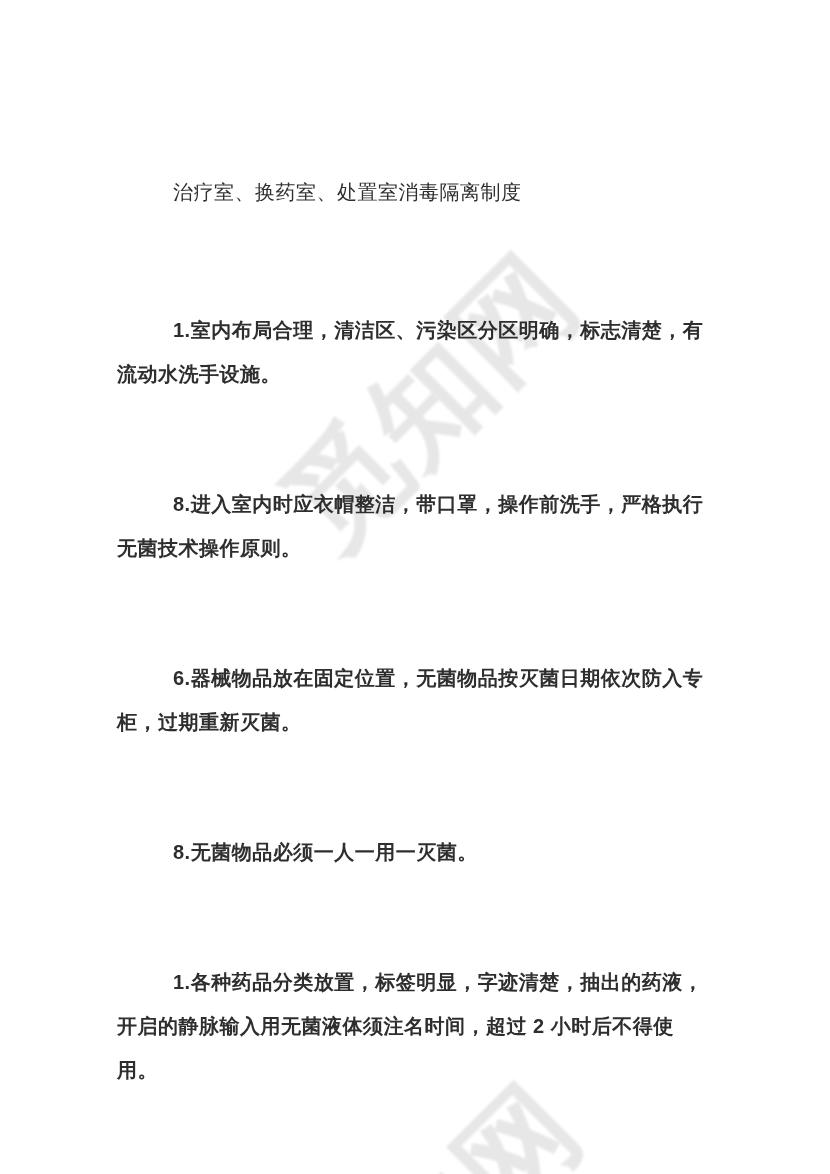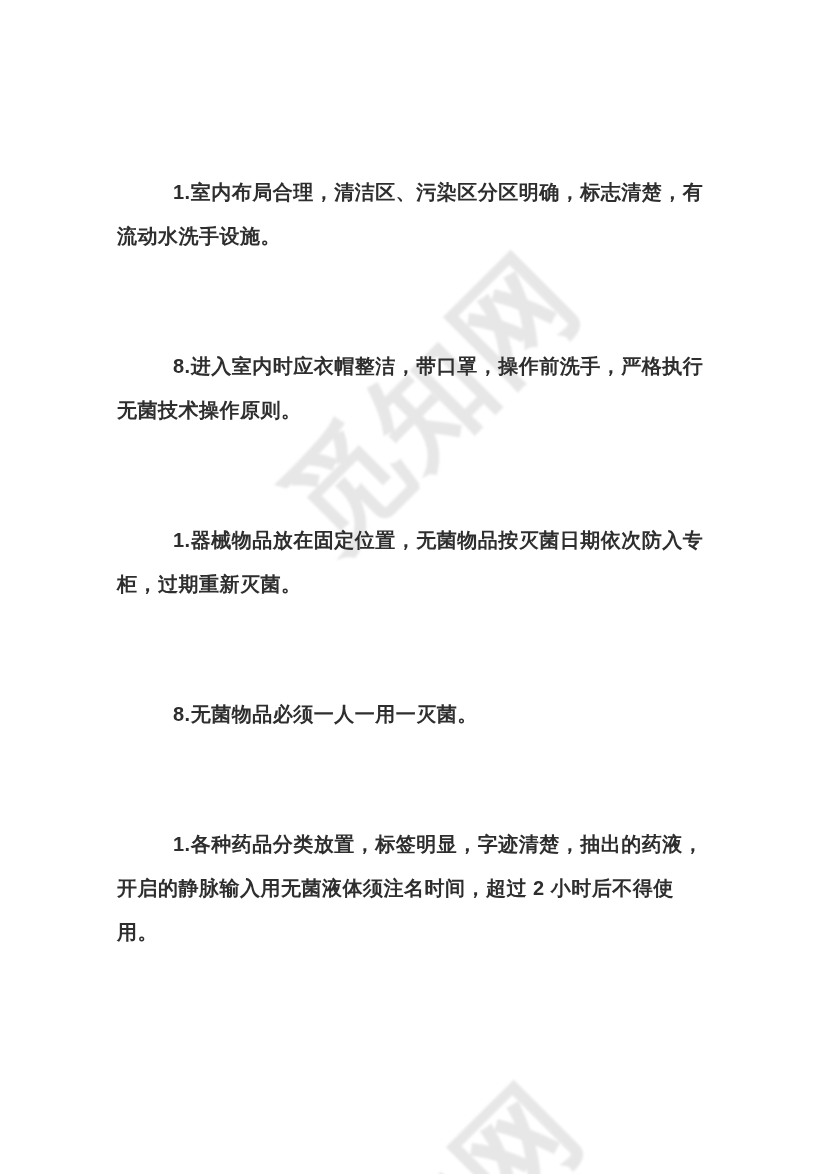--- a/index.html
+++ b/index.html
@@ -68,25 +68,26 @@
 <body>
 
 <div class="page" style="background-color: rgb(255, 255, 255);">
 
   <div class="watermark wm-top" style="color: rgb(231, 231, 231);">觅知网</div>
 
   <div class="watermark wm-bottom" style="color: rgb(231, 231, 231);">觅知网</div>
 
   <div class="content" style="color: rgb(46, 46, 46);">
 
+    <h1 class="doc-title">治疗室、换药室、处置室消毒隔离制度</h1>
 
     <p class="para">1.室内布局合理，清洁区、污染区分区明确，标志清楚，有流动水洗手设施。</p>
 
     <p class="para">8.进入室内时应衣帽整洁，带口罩，操作前洗手，严格执行无菌技术操作原则。</p>
 
-    <p class="para">1.器械物品放在固定位置，无菌物品按灭菌日期依次防入专柜，过期重新灭菌。</p>
+    <p class="para">6.器械物品放在固定位置，无菌物品按灭菌日期依次防入专柜，过期重新灭菌。</p>
 
     <p class="para">8.无菌物品必须一人一用一灭菌。</p>
 
     <p class="para para-last">1.各种药品分类放置，标签明显，字迹清楚，抽出的药液，开启的静脉输入用无菌液体须注名时间，超过 2 小时后不得使用。</p>
 
   </div>
 </div>
 
 </body></html>

